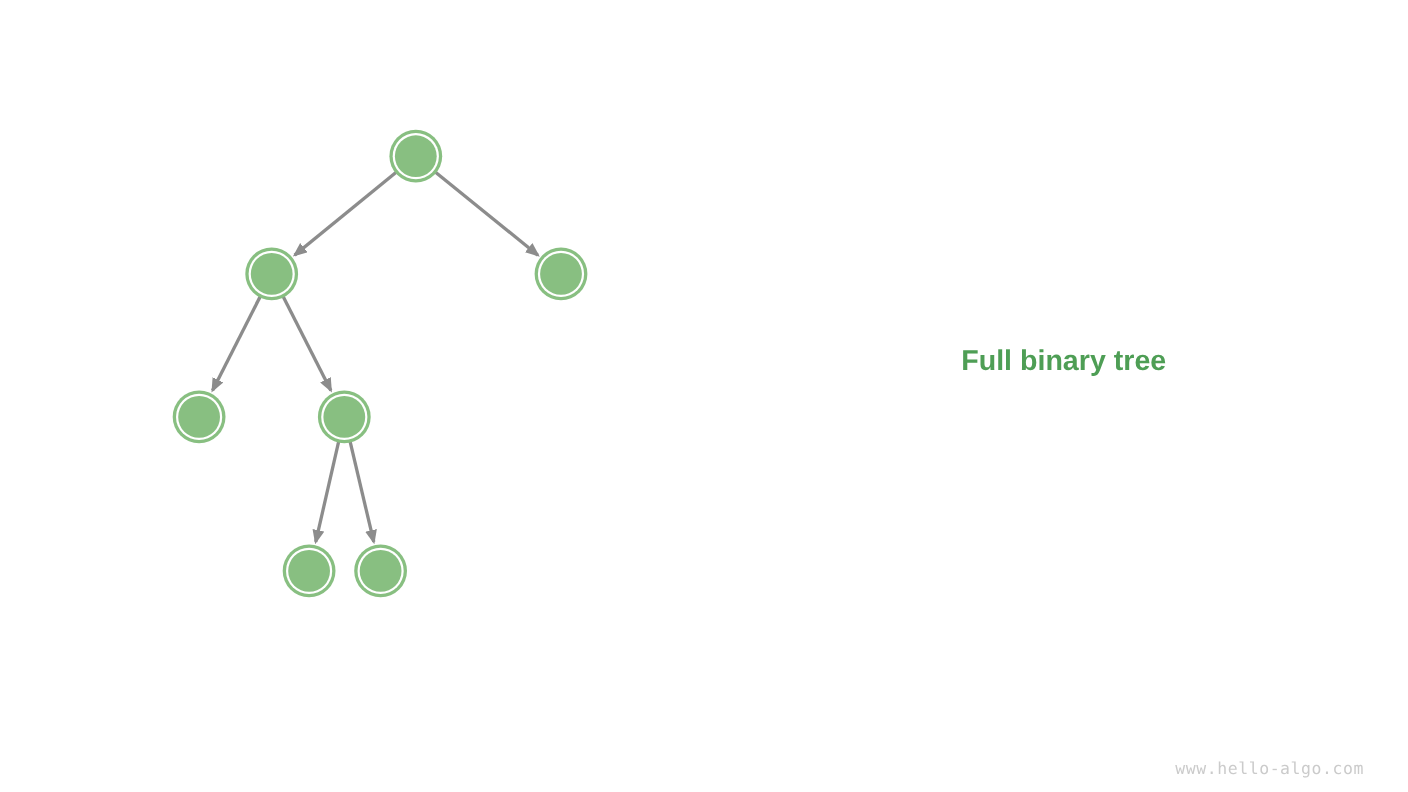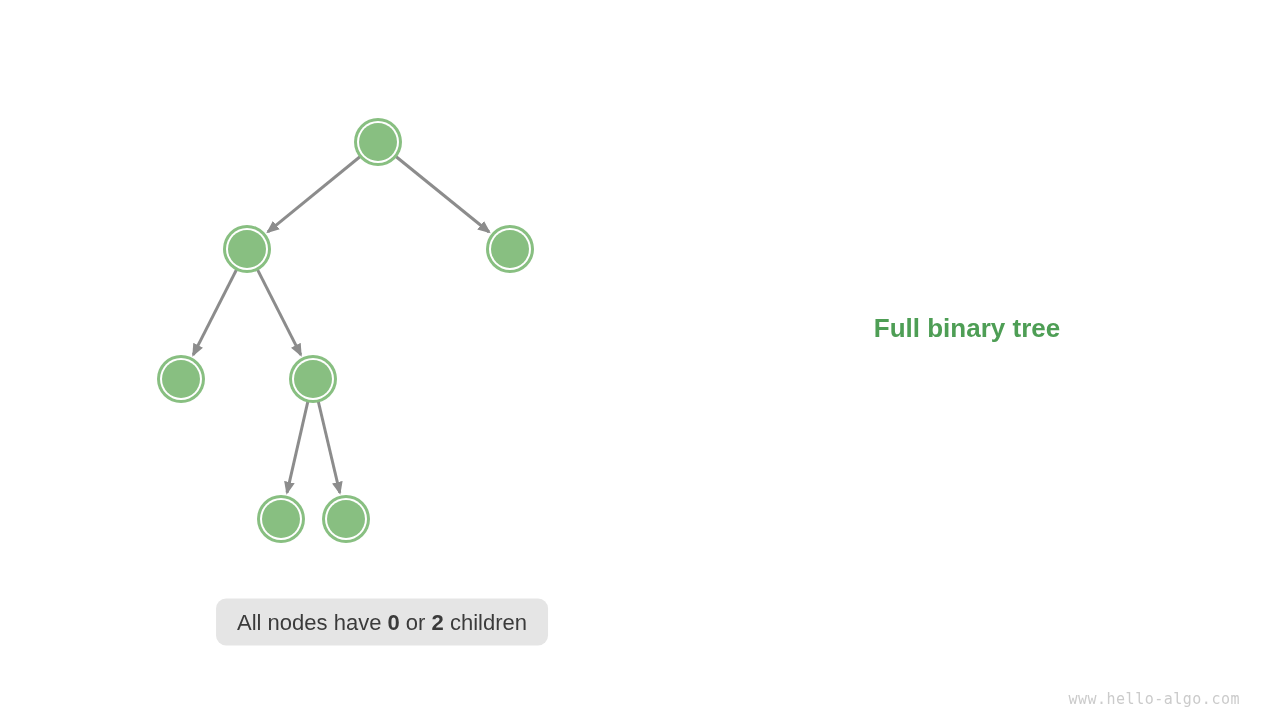--- a/index.html
+++ b/index.html
@@ -106,17 +106,16 @@
       </g>
       <g>
         <circle cx="346" cy="507" r="24" fill="#88bf81"></circle>
         <circle cx="346" cy="507" r="21" fill="#ffffff"></circle>
         <circle cx="346" cy="507" r="19" fill="#88bf81"></circle>
       </g>
     </svg>
 
   <div id="figure-title" style="color: rgb(78, 158, 85);">Full binary tree</div>
 
-  <div id="caption" style="background: rgb(229, 229, 229); color: rgb(59, 59, 59);"><span>All nodes have </span><b>0</b><span> or </span><b>2</b><span> children</span></div>
 
   <div id="watermark" style="color: rgb(203, 203, 203); text-align: center;">www.hello-algo.com</div>
 
 </div>
 
 </body></html>

